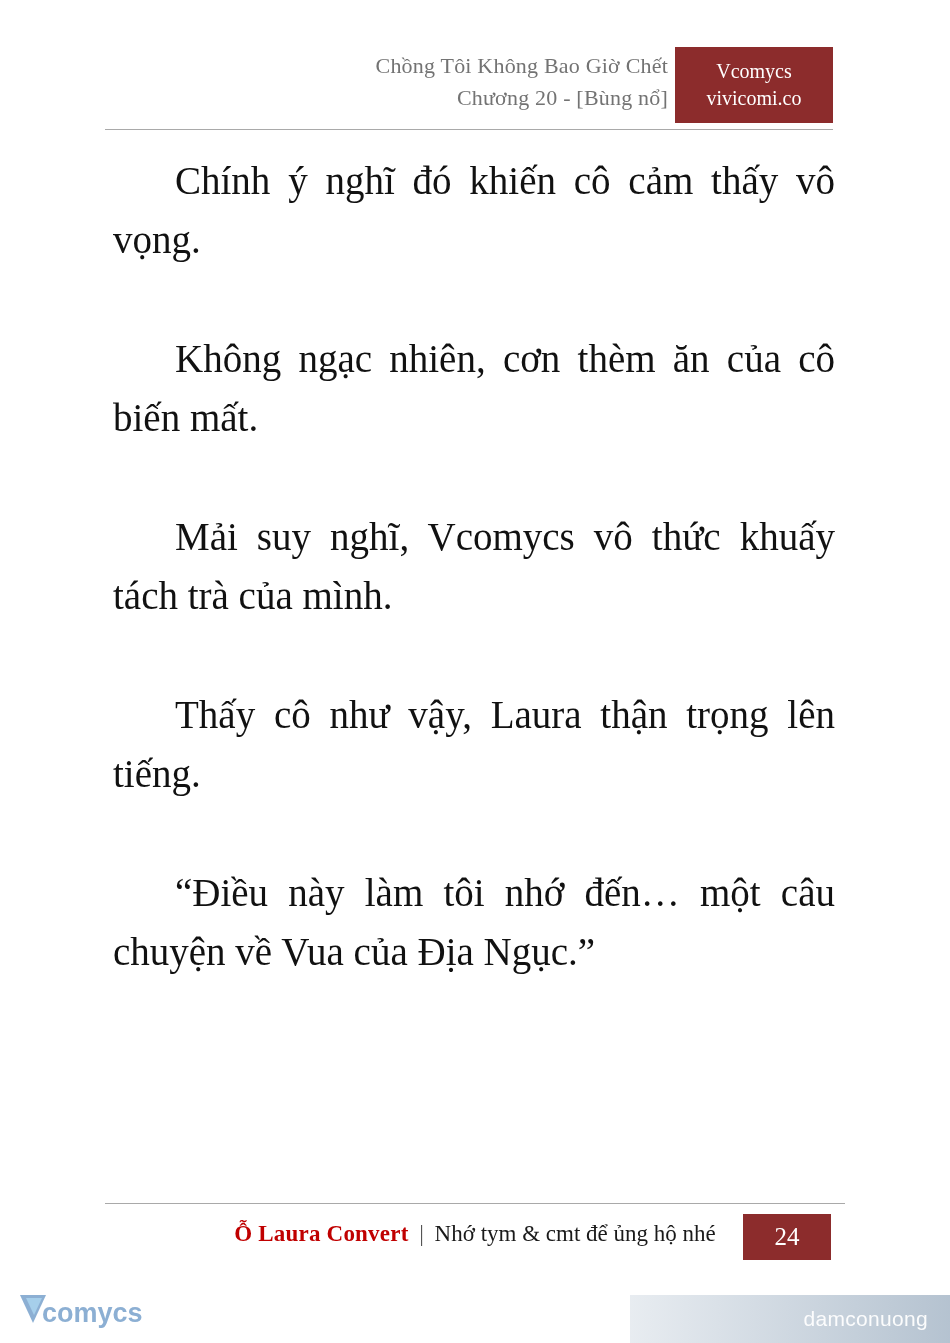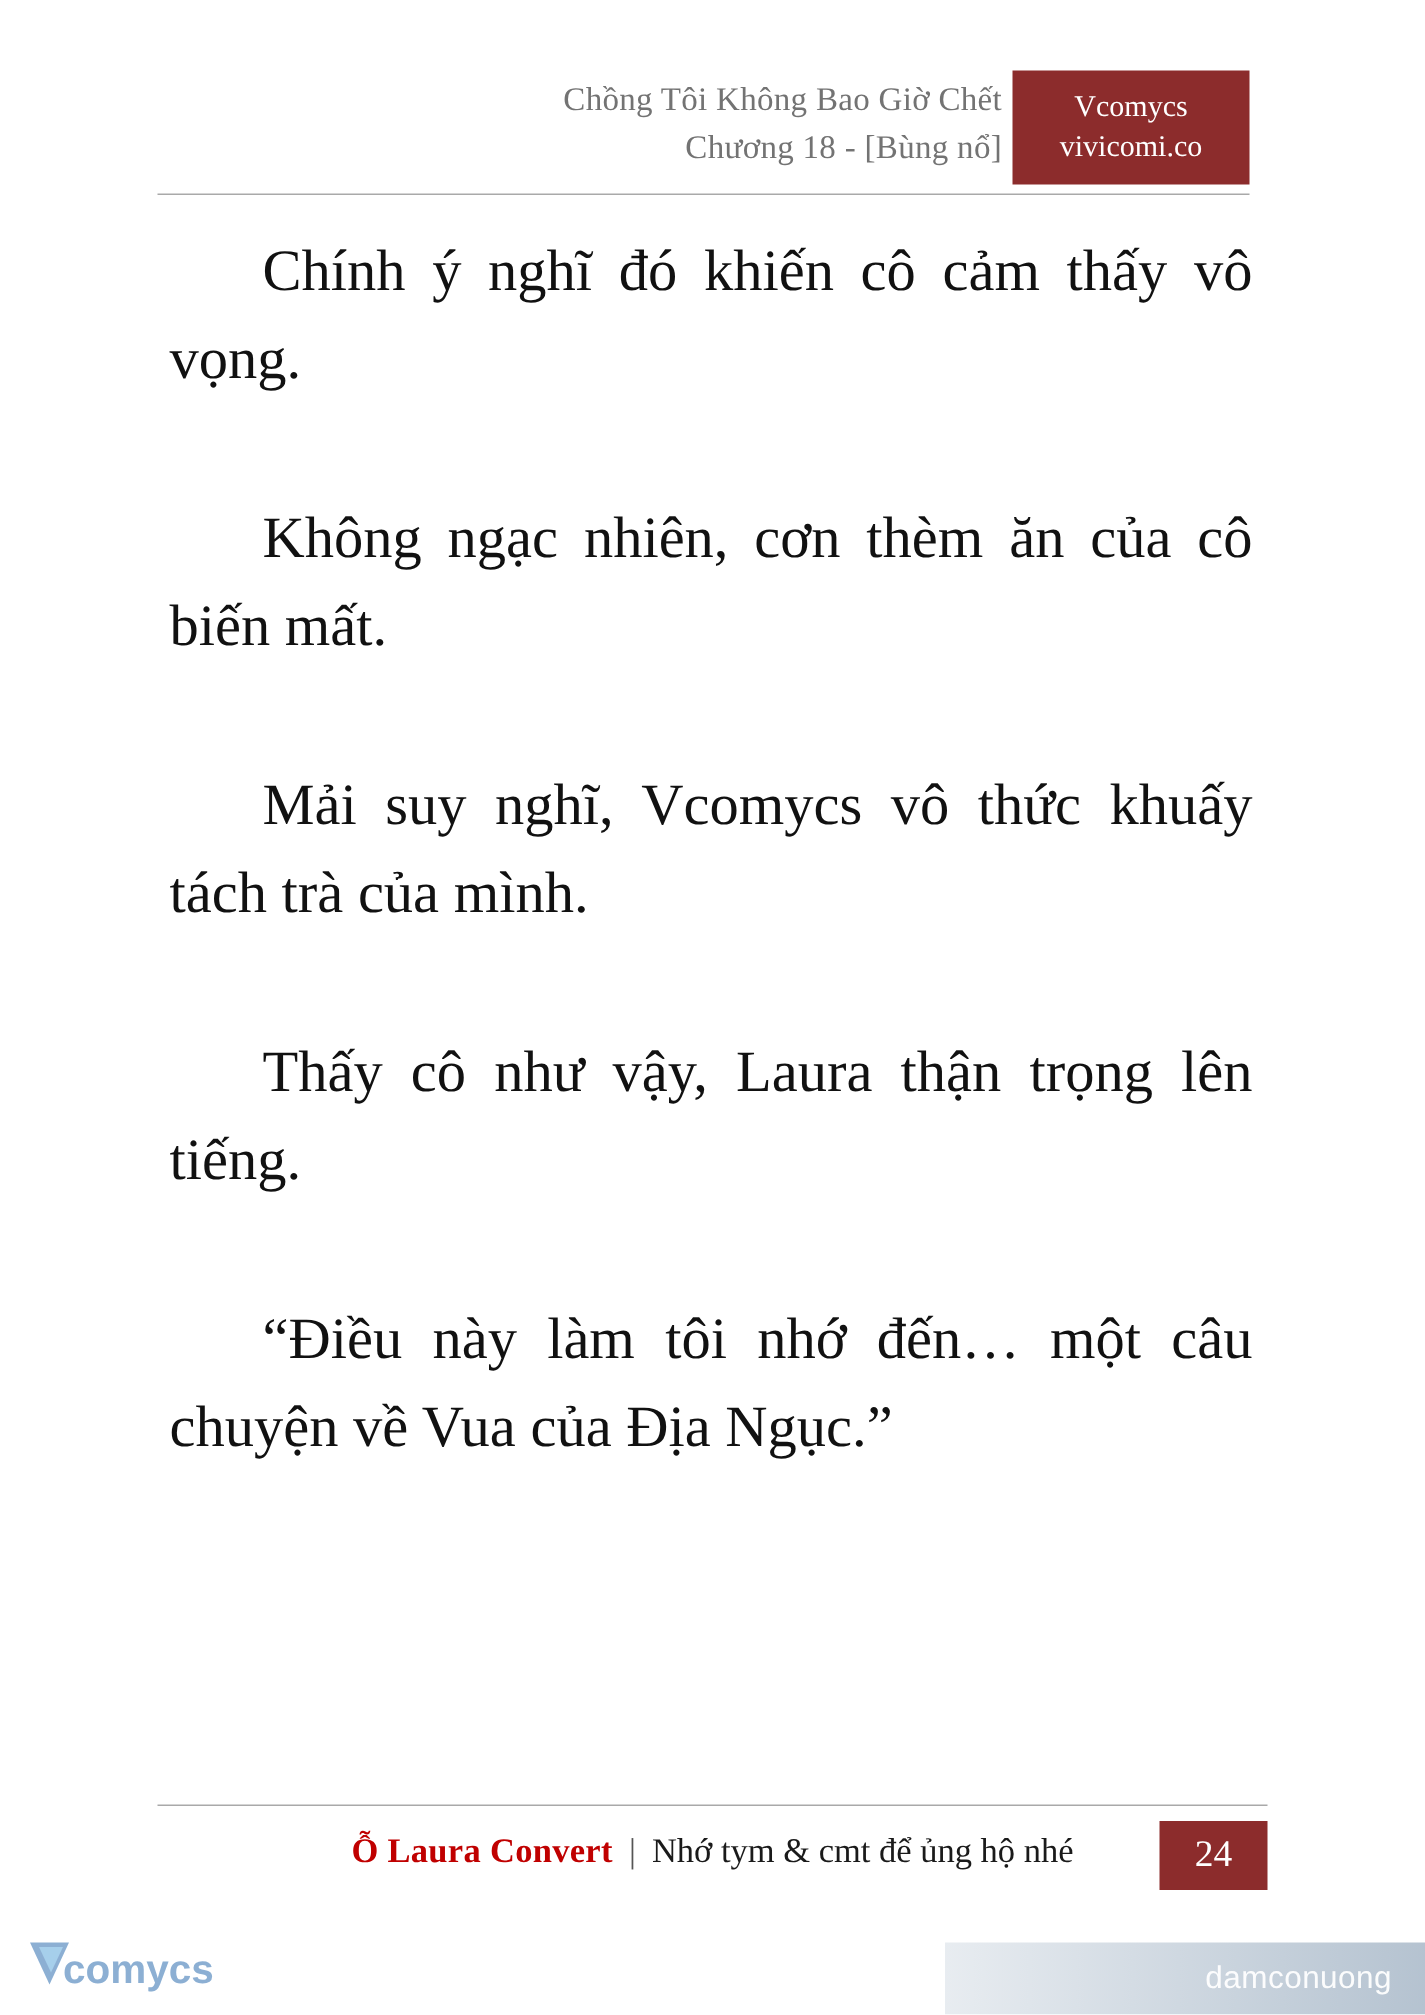--- a/index.html
+++ b/index.html
@@ -120,23 +120,23 @@
   }
   .footer-sep {
     color: #555555;
     padding: 0 5px;
   }
   .footer-note {
     color: #1a1a1a;
   }
   .page-number-box {
     position: absolute;
-    right: 0;
+    right: 14px;
     top: 0;
-    width: 72px;
+    width: 88px;
     height: 46px;
     background: #8c2c2c;
     color: #ffffff;
     display: flex;
     align-items: center;
     justify-content: center;
     font-family: "Liberation Serif", serif;
     font-size: 25px;
   }
 
@@ -173,21 +173,21 @@
   }
 </style>
 </head>
 <body>
 
 <div class="page">
 
   <div class="header">
     <div class="header-text">
       <div class="header-line1">Chồng Tôi Không Bao Giờ Chết</div>
-      <div class="header-line2">Chương 18 - [Bùng nổ]</div>
+      <div class="header-line2">Chương 20 - [Bùng nổ]</div>
     </div>
     <div class="header-badge">
       <span>Vcomycs</span>
       <span>vivicomi.co</span>
     </div>
   </div>
   <div class="header-rule"></div>
 
   <div class="content">
     <p class="para">Chính ý nghĩ đó khiến cô cảm thấy vô vọng.</p>

